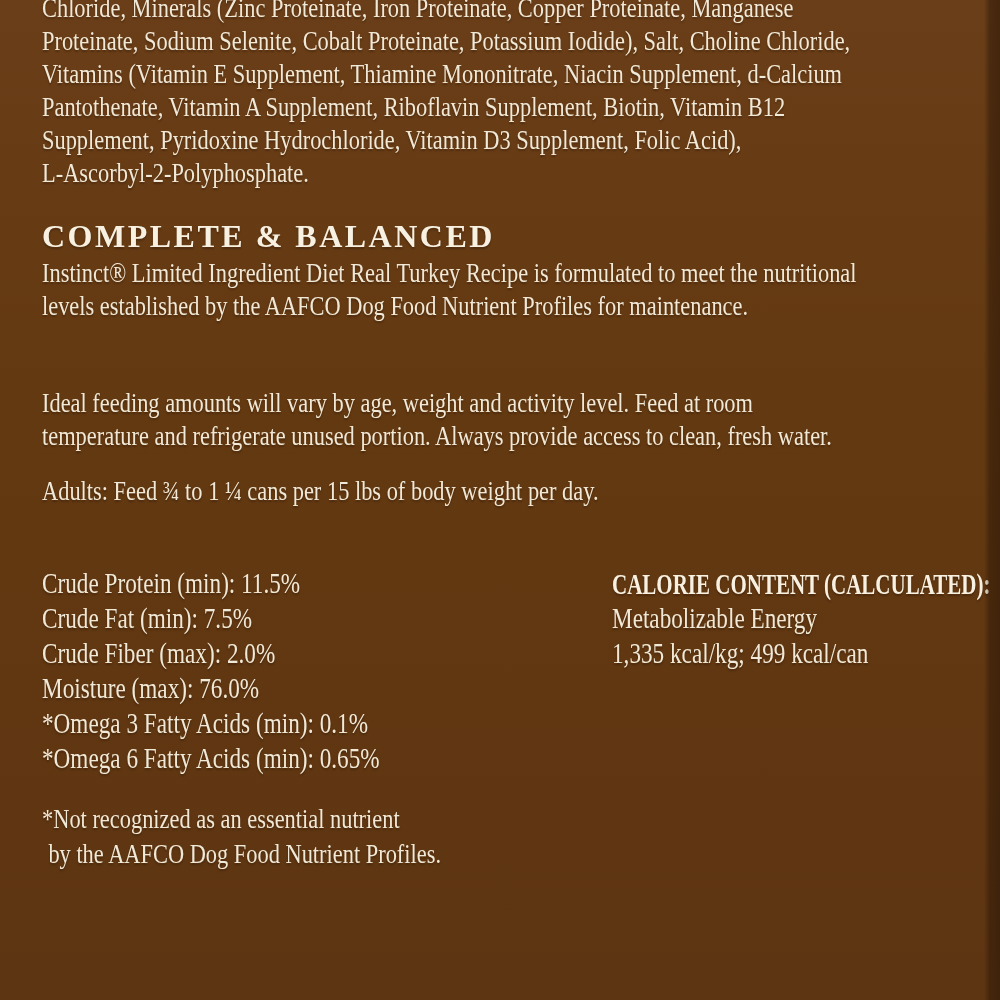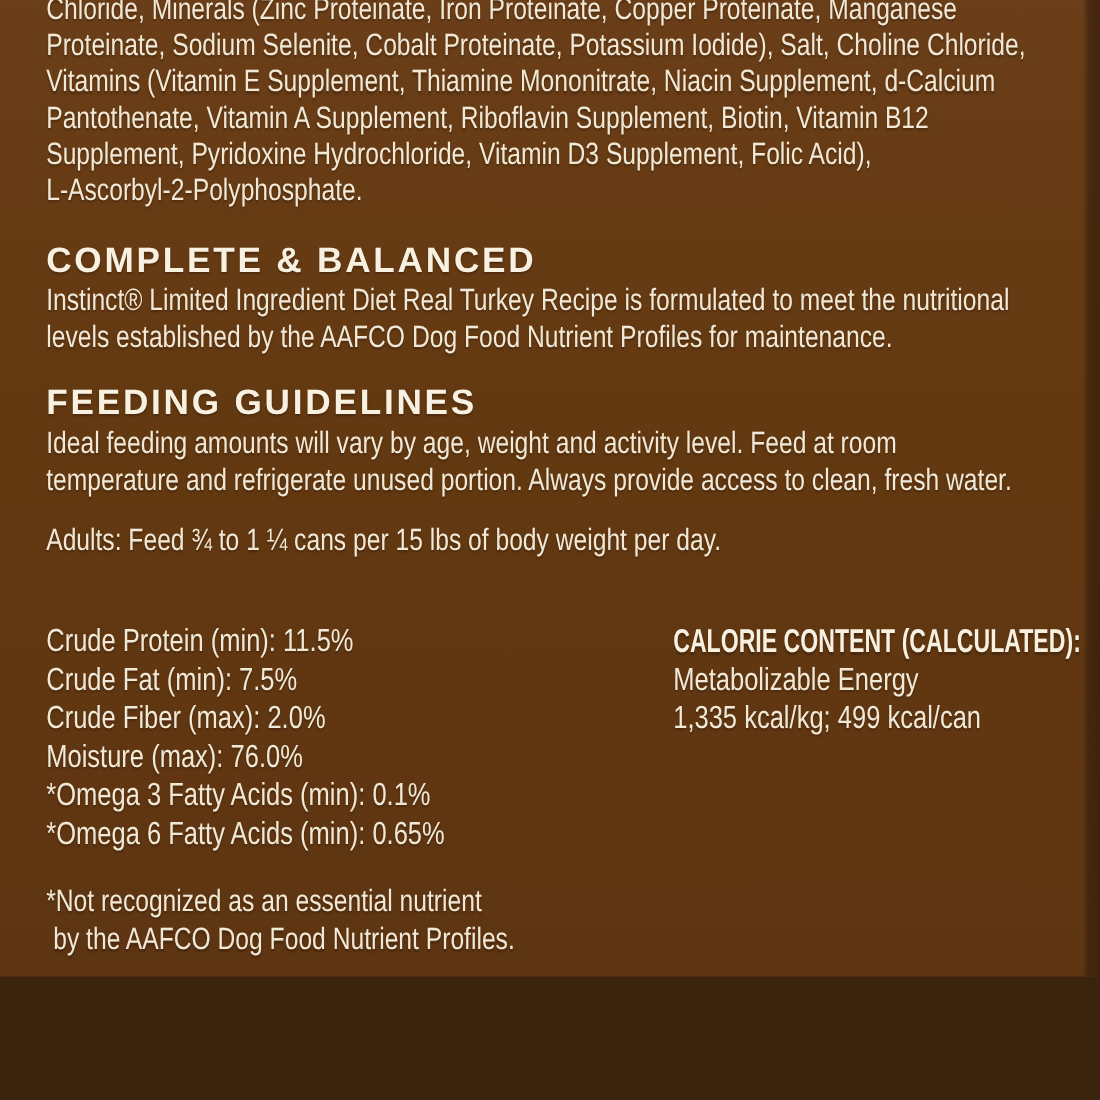--- a/index.html
+++ b/index.html
@@ -1,21 +1,21 @@
 <!DOCTYPE html>
 <html><head>
 <meta charset="utf-8">
 <style>
   html,body { margin:0; padding:0; background:#3b240d; }
   .page {
     position:relative;
-    width:1000px; height:888px;
+    width:1000px; height:1000px;
     overflow:hidden;
     background: linear-gradient(180deg, #6a3e18 0%, #633911 42%, #5e3512 100%);
-    font-family:Liberation Sans, sans-serif;
+    font-family:Liberation Serif, serif;
     color:#f1e9d7;
   }
   .blk { position:absolute; left:42px; }
   .blk div { white-space:nowrap; }
   .cond { transform:scaleX(0.8); transform-origin:left top; }
   .body-txt { font-size:28px; line-height:33px; text-shadow:0 2px 2px rgba(42,21,6,0.40); }
   .hd {
     font-weight:bold; font-size:32px; line-height:36px;
     letter-spacing:2.5px; color:#f8f1e1; white-space:nowrap;
     text-shadow:0 2px 2px rgba(42,21,6,0.40);
@@ -51,21 +51,20 @@
     <div>Supplement, Pyridoxine Hydrochloride, Vitamin D3 Supplement, Folic Acid),</div>
     <div>L-Ascorbyl-2-Polyphosphate.</div>
   </div>
 
   <div class="blk hd" style="top:218px;">COMPLETE &amp; BALANCED</div>
   <div class="blk cond body-txt" style="top:256px;">
     <div>Instinct® Limited Ingredient Diet Real Turkey Recipe is formulated to meet the nutritional</div>
     <div>levels established by the AAFCO Dog Food Nutrient Profiles for maintenance.</div>
   </div>
 
-  <div class="blk hd" style="top:347px;">FEEDING GUIDELINES</div>
   <div class="blk cond body-txt" style="top:386px;">
     <div>Ideal feeding amounts will vary by age, weight and activity level. Feed at room</div>
     <div>temperature and refrigerate unused portion. Always provide access to clean, fresh water.</div>
   </div>
   <div class="blk cond body-txt" style="top:474px;">
     <div>Adults: Feed ¾ to 1 ¼ cans per 15 lbs of body weight per day.</div>
   </div>
 
   <div class="blk cond ga-txt" style="top:566px;">
     <div>Crude Protein (min): 11.5%</div>

